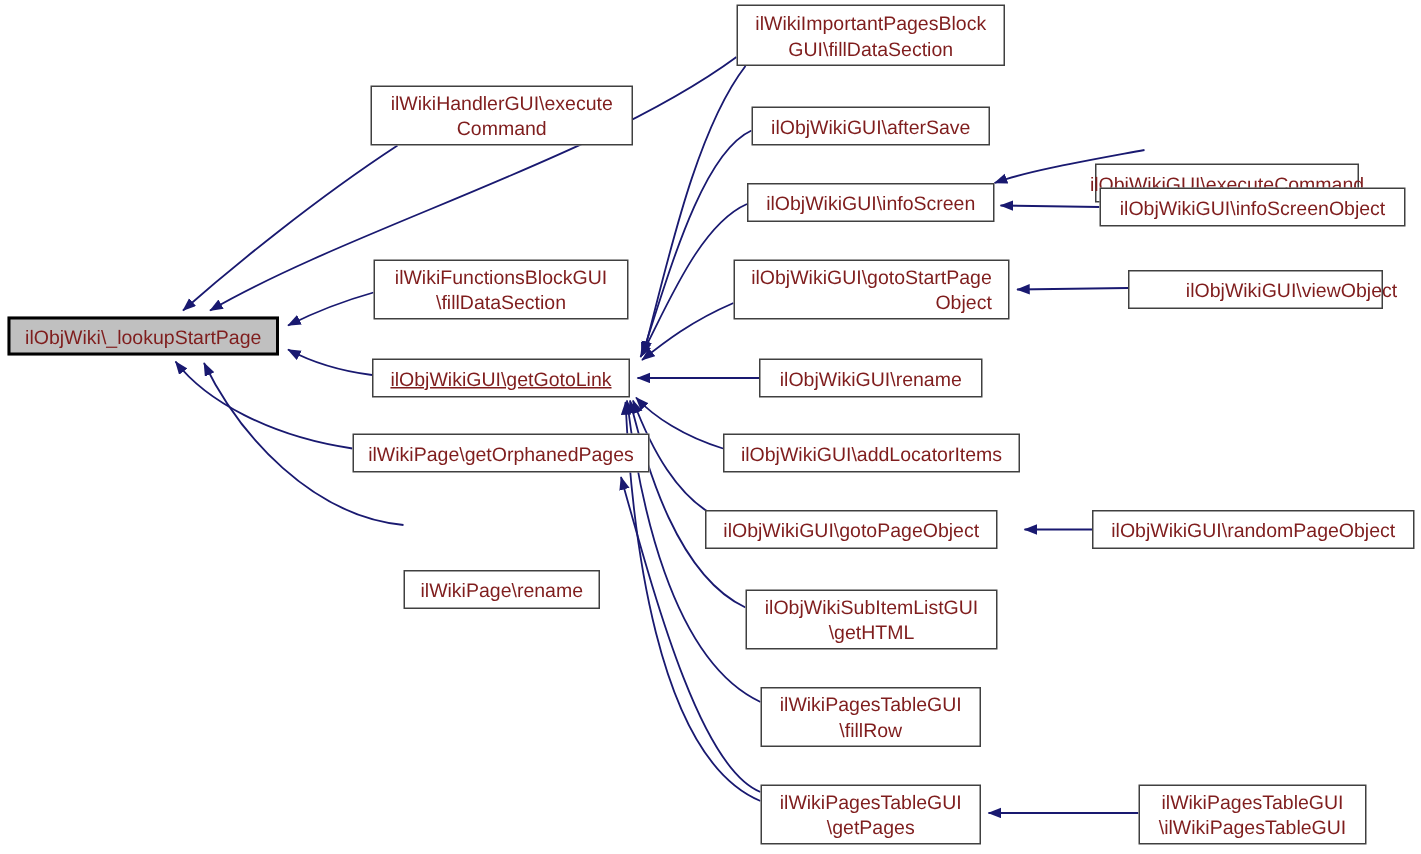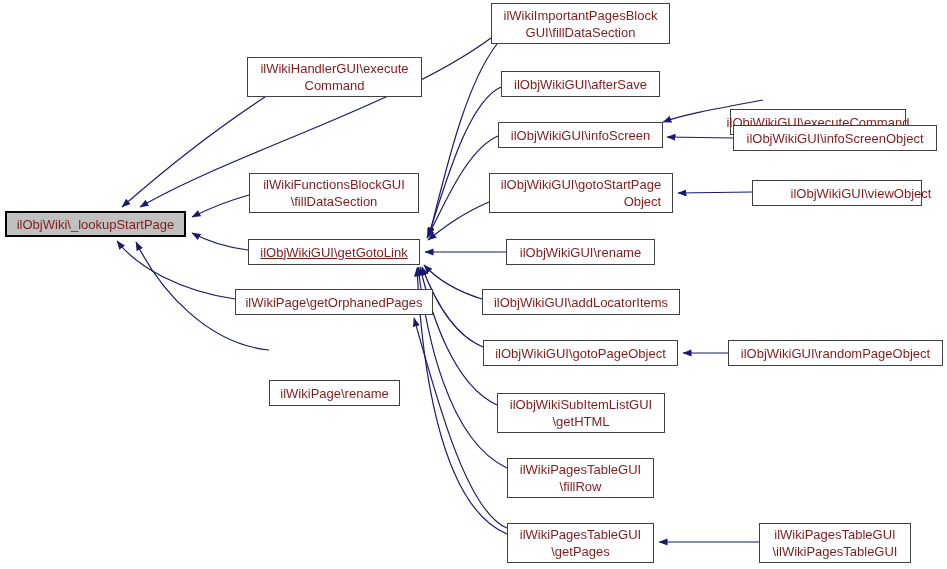--- a/index.html
+++ b/index.html
@@ -93,21 +93,21 @@
       <div class="node" style="left: 235px; top: 289px; width: 198px; height: 26px;">ilWikiPage\getOrphanedPages</div>
       <div class="node" style="left: 269px; top: 340px; width: 131px; height: 26px; margin-top: 40px;">ilWikiPage\rename</div>
       <div class="node" style="left: 491px; top: 3px; width: 179px; height: 41px;">ilWikiImportantPagesBlock
 GUI\fillDataSection</div>
       <div class="node" style="left: 501px; top: 71px; width: 159px; height: 26px;">ilObjWikiGUI\afterSave</div>
       <div class="node" style="left: 498px; top: 122px; width: 165px; height: 26px;">ilObjWikiGUI\infoScreen</div>
       <div class="node" style="left: 489px; top: 173px; width: 184px; height: 40px; text-align: right;">ilObjWikiGUI\gotoStartPage
 Object</div>
       <div class="node" style="left: 506px; top: 239px; width: 149px; height: 26px;">ilObjWikiGUI\rename</div>
       <div class="node" style="left: 482px; top: 289px; width: 198px; height: 26px;">ilObjWikiGUI\addLocatorItems</div>
-      <div class="node" style="left: 483px; top: 340px; width: 195px; height: 26px;">ilObjWikiGUI\gotoPageObject</div>
+      <div class="node" style="left: 470px; top: 340px; width: 195px; height: 26px;">ilObjWikiGUI\gotoPageObject</div>
       <div class="node" style="left: 497px; top: 393px; width: 168px; height: 40px;">ilObjWikiSubItemListGUI
 \getHTML</div>
       <div class="node" style="left: 507px; top: 458px; width: 147px; height: 40px;">ilWikiPagesTableGUI
 \fillRow</div>
       <div class="node" style="left: 507px; top: 523px; width: 147px; height: 40px;">ilWikiPagesTableGUI
 \getPages</div>
       <div class="node" style="left: 730px; top: 75px; width: 176px; height: 26px; margin-top: 34px;">ilObjWikiGUI\executeCommand</div>
       <div class="node" style="left: 733px; top: 125px; width: 204px; height: 26px;">ilObjWikiGUI\infoScreenObject</div>
       <div class="node" style="left: 752px; top: 180px; width: 170px; height: 26px; padding-left: 48px;">ilObjWikiGUI\viewObject</div>
       <div class="node" style="left: 728px; top: 340px; width: 215px; height: 26px;">ilObjWikiGUI\randomPageObject</div>

